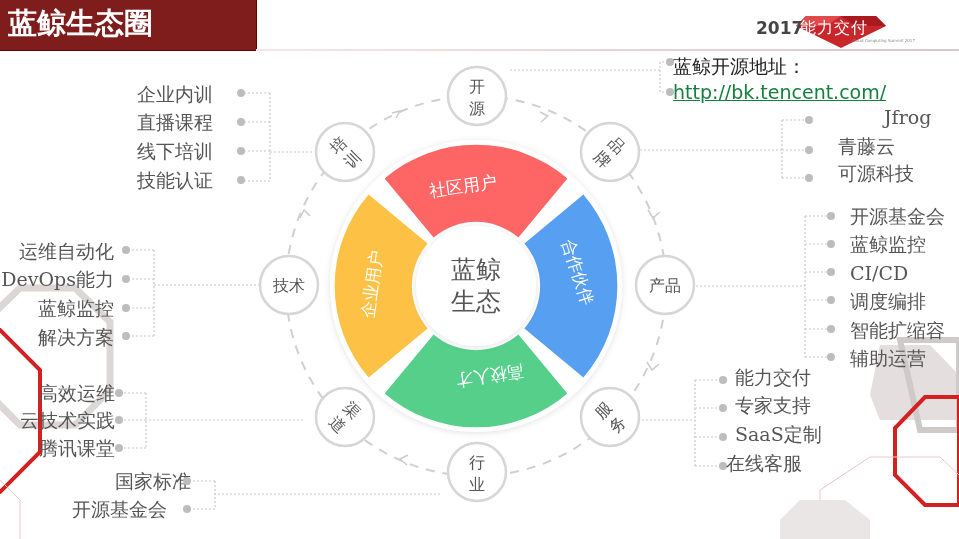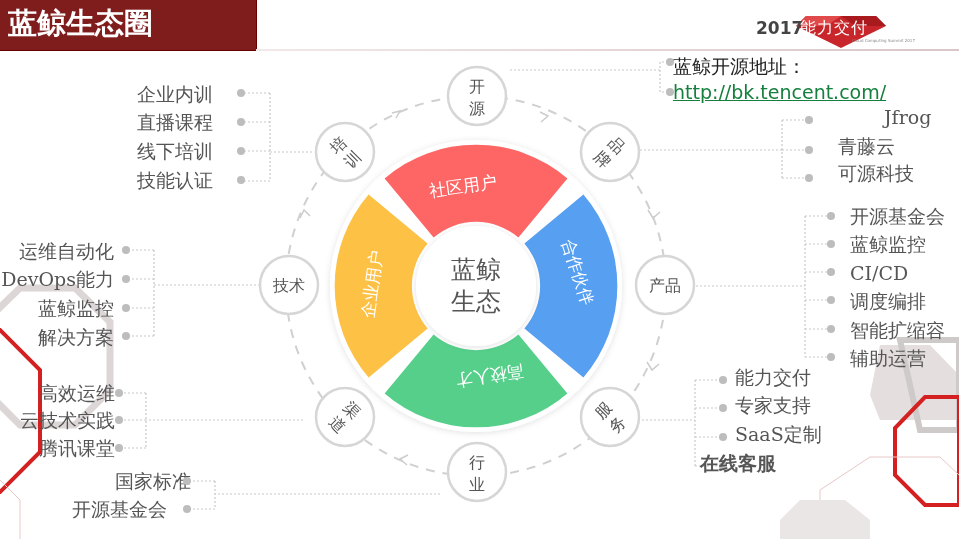--- a/index.html
+++ b/index.html
@@ -194,21 +194,21 @@
 <div class="dot" style="left:827px;top:353px;"></div>
 <div class="lbl" style="left:850px;top:349px;">辅助运营</div>
 
 <div class="dot" style="left:719px;top:376px;"></div>
 <div class="lbl" style="left:735px;top:368px;">能力交付</div>
 <div class="dot" style="left:719px;top:404px;"></div>
 <div class="lbl" style="left:735px;top:396px;">专家支持</div>
 <div class="dot" style="left:719px;top:433px;"></div>
 <div class="lbl" style="left:735px;top:425px;">SaaS定制</div>
 <div class="dot" style="left:719px;top:462px;"></div>
-<div class="lbl" style="left:700px;top:454px;font-weight:bold;">在线客服</div>
+<div class="lbl" style="left:726px;top:454px;">在线客服</div>
 
 <div class="lbl r" style="right:768px;top:472px;margin-left:20px;">国家标准</div>
 <div class="dot" style="left:183px;top:477px;"></div>
 <div class="lbl r" style="right:792px;top:500px;">开源基金会</div>
 <div class="dot" style="left:183px;top:505px;"></div>
 
 <div class="lbl r" style="right:844px;top:384px;">高效运维</div>
 <div class="dot" style="left:115px;top:389px;"></div>
 <div class="lbl r" style="right:844px;top:411px;">云技术实践</div>
 <div class="dot" style="left:115px;top:416px;"></div>

